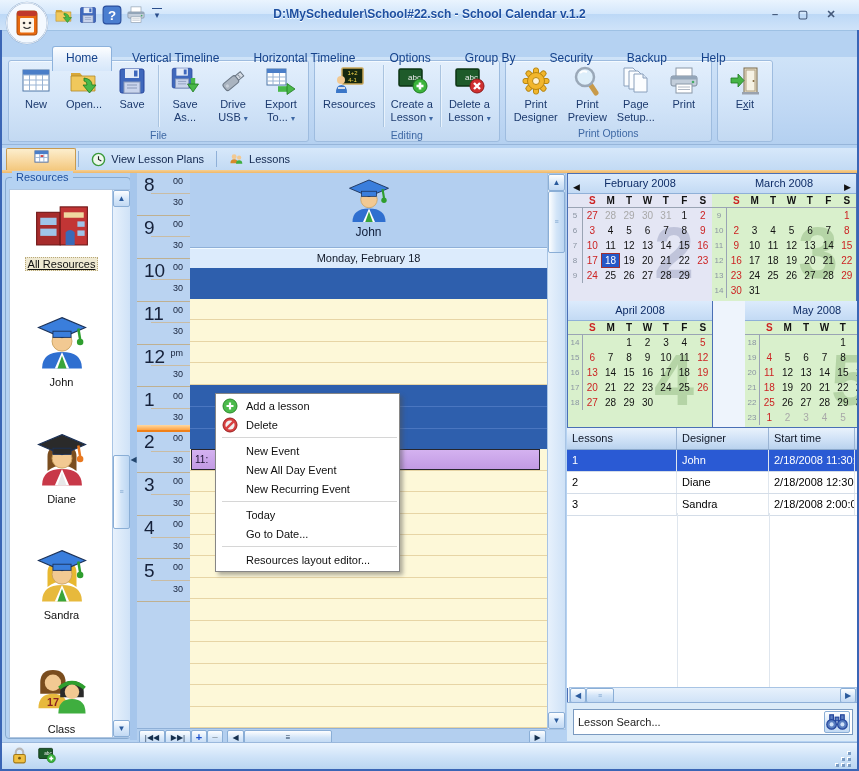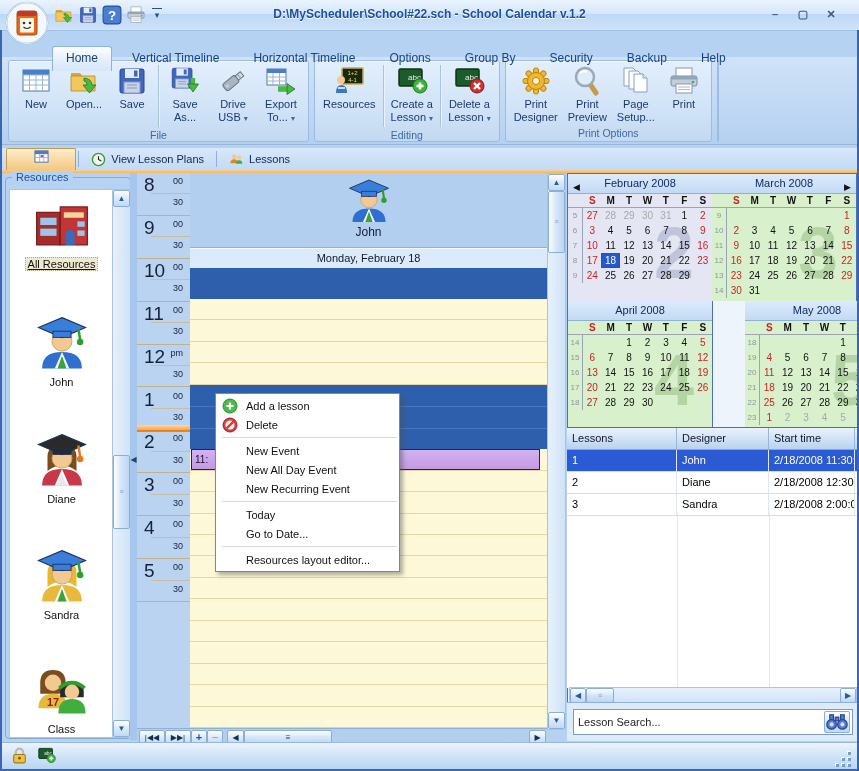--- a/index.html
+++ b/index.html
@@ -377,20 +377,32 @@
                 <line x1="10" y1="24.5" x2="22" y2="24.5" stroke="#b0b8c4"></line>
               </svg></div>
             <div class="rlab">
               <div>Print</div>
             </div>
           </div>
         </div>
         <div class="rgroup-cap">Print Options</div>
       </div>
       <div class="rgroup">
+        <div class="rgroup-btns">
+          <div class="rbtn">
+            <div class="ric"><svg viewBox="0 0 32 32" width="100%" height="100%">
+                <rect x="15" y="3" width="13" height="25" fill="#e8e0cc" stroke="#7a6a4a"></rect>
+                <rect x="17" y="5" width="9" height="21" fill="#f6f2e4" stroke="#b0a080"></rect>
+                <circle cx="24.5" cy="16" r="1" fill="#806a40"></circle>
+                <rect x="13" y="27" width="17" height="2.5" fill="#9aa2ae"></rect>
+                <polygon points="2,13 9,13 9,9 15,15.5 9,22 9,18 2,18" fill="#46b446" stroke="#1f7a1f" stroke-width="0.8"></polygon>
+              </svg></div>
+            <div class="rlab"><span>E</span><span class="ulkey">x</span><span>it</span></div>
+          </div>
+        </div>
         <div class="rgroup-cap"></div>
       </div>
     </div>
 
   <div class="abs" id="viewtab-row"></div>
   <div class="abs" id="view-tabs">
       <div class="vtab active">
         <div class="vico"><svg viewBox="0 0 16 16" width="100%" height="100%">
             <rect x="1" y="2" width="14" height="12" fill="#fff" stroke="#4a6ea8"></rect>
             <rect x="1" y="2" width="14" height="3.5" fill="#4a7ec8"></rect>

